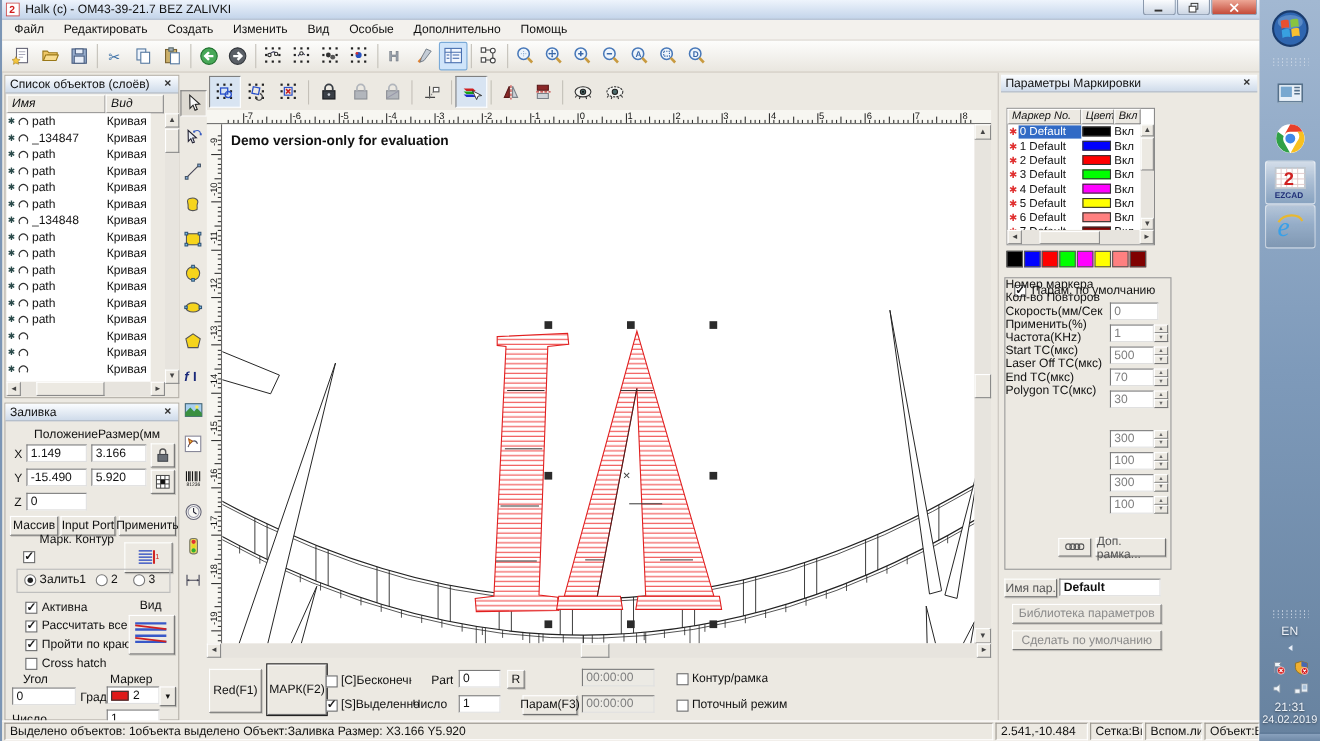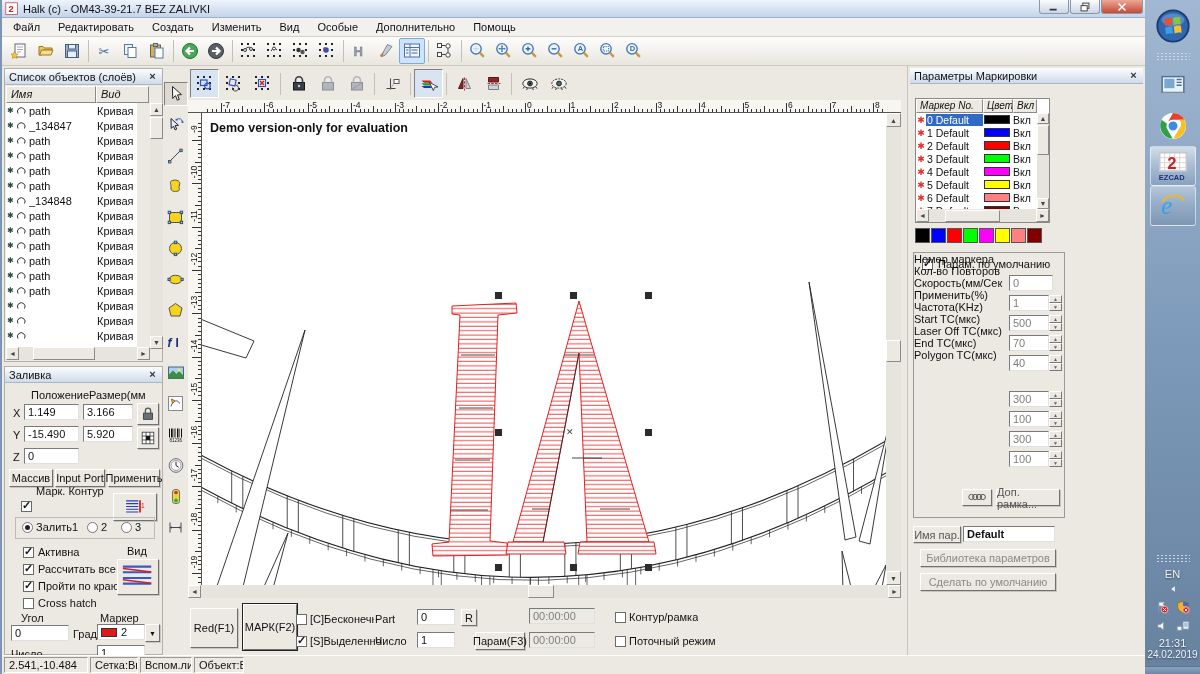--- a/index.html
+++ b/index.html
@@ -1240,21 +1240,21 @@
         <div class="sthumb" style="position:absolute;left:340px;width:26px;height:13px"></div>
         <div class="sarr" style="position:absolute;right:0">►</div>
       </div>
     </div>
 
     <div id="bottombar">
       <div class="btn" style="left:2px;top:6px;width:48px;height:40px">Red(F1)</div>
       <div class="btn" style="left:55px;top:2px;width:54px;height:46px;outline:1px solid #222">МАРК(F2)</div>
       <span class="cb" style="position:absolute;left:108px;top:12px"></span>
       <span class="lbl" style="left:122px;top:11px;width:64px">[C]Бесконечно</span>
-      <span class="lbl" style="left:187px;top:11px">Part</span>
+      <span class="lbl" style="left:204px;top:11px">Part</span>
       <div class="inp" style="position:absolute;left:229px;top:7px;width:38px">0</div>
       <div class="btn" style="left:273px;top:7px;width:16px;height:17px">R</div>
       <span class="cb on" style="position:absolute;left:108px;top:34px"></span>
       <span class="lbl" style="left:122px;top:33px">[S]Выделенно</span>
       <span class="lbl" style="left:187px;top:33px">Число</span>
       <div class="inp" style="position:absolute;left:229px;top:30px;width:38px">1</div>
       <div class="btn" style="left:287px;top:30px;width:50px;height:18px">Парам(F3)</div>
       <div class="inp dis" style="position:absolute;left:341px;top:6px;width:66px;background:#eceae4">00:00:00</div>
       <div class="inp dis" style="position:absolute;left:341px;top:30px;width:66px;background:#eceae4">00:00:00</div>
       <span class="cb" style="position:absolute;left:427px;top:10px"></span>
@@ -1363,21 +1363,21 @@
               <span>▲</span>
               <span>▼</span>
             </div>
             <div class="plab" style="top: 82px;">Применить(%)</div>
             <div class="inp dis" style="position: absolute; left: 95px; top: 82px; width: 40px;">70</div>
             <div class="spin" style="left: 135px; top: 82px;">
               <span>▲</span>
               <span>▼</span>
             </div>
             <div class="plab" style="top: 102px;">Частота(KHz)</div>
-            <div class="inp dis" style="position: absolute; left: 95px; top: 102px; width: 40px;">40</div>
+            <div class="inp dis" style="position: absolute; left: 95px; top: 102px; width: 40px;">30</div>
             <div class="spin" style="left: 135px; top: 102px;">
               <span>▲</span>
               <span>▼</span>
             </div>
             <div class="plab" style="top: 138px;">Start TC(мкс)</div>
             <div class="inp dis" style="position: absolute; left: 95px; top: 138px; width: 40px;">300</div>
             <div class="spin" style="left: 135px; top: 138px;">
               <span>▲</span>
               <span>▼</span>
             </div>
@@ -1414,20 +1414,21 @@
           </div>
         <div class="btn" style="position:absolute;left:82px;top:236px;width:64px;height:17px;color:#555">Доп. рамка...</div>
       </div>
       <div class="btn" style="position:absolute;left:5px;top:460px;width:48px;height:17px;color:#555">Имя пар.</div>
       <div class="inp" style="position:absolute;left:55px;top:460px;width:92px;font-weight:bold">Default</div>
       <div class="btn" style="position:absolute;left:12px;top:483px;width:136px;height:18px;color:#8a8a8a">Библиотека параметров</div>
       <div class="btn" style="position:absolute;left:12px;top:507px;width:136px;height:18px;color:#8a8a8a">Сделать по умолчанию</div>
     </div>
 
     <div id="statusbar">
+      <span class="ss grow">Выделено объектов: 1объекта выделено Объект:Заливка Размер: X3.166 Y5.920</span>
       <span class="ss" style="width:84px">2.541,-10.484</span>
       <span class="ss" style="width:48px">Сетка:Вык</span>
       <span class="ss" style="width:52px">Вспом.ли</span>
       <span class="ss" style="width:50px;margin-right:0">Объект:Вы</span>
     </div>
   </div>
 
   <div id="taskbar">
     <div class="tkbtn" style="margin-top:6px" id="tk-start">
         <svg width="34" height="34" viewBox="0 0 18 18">

